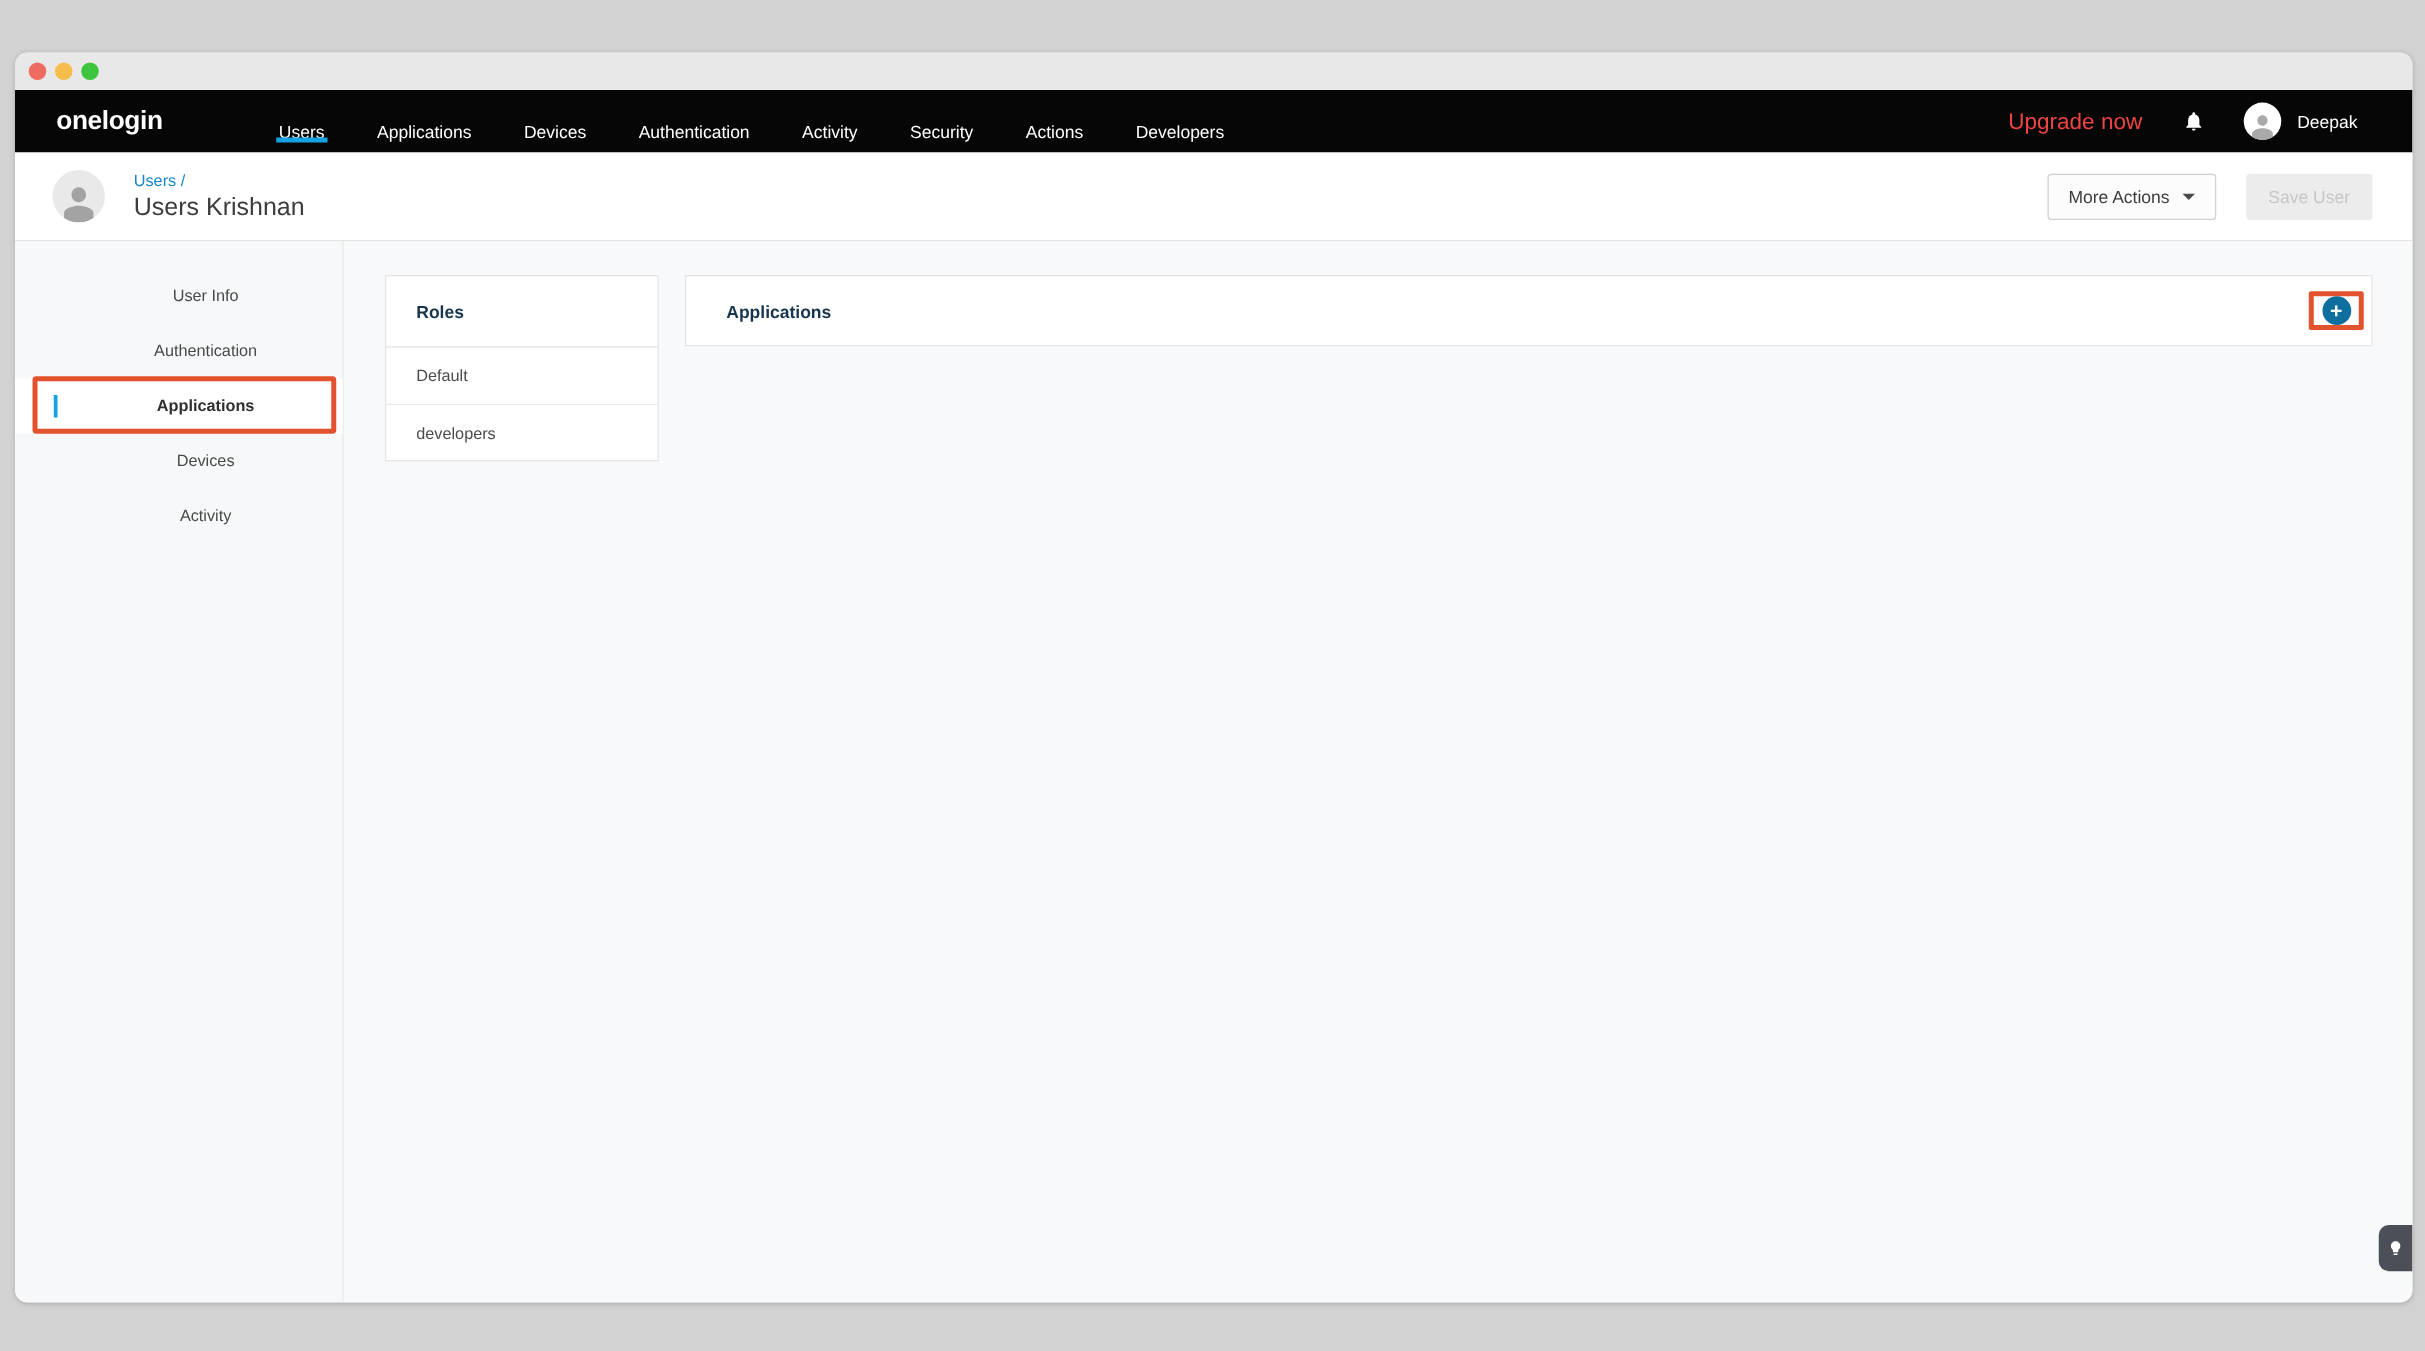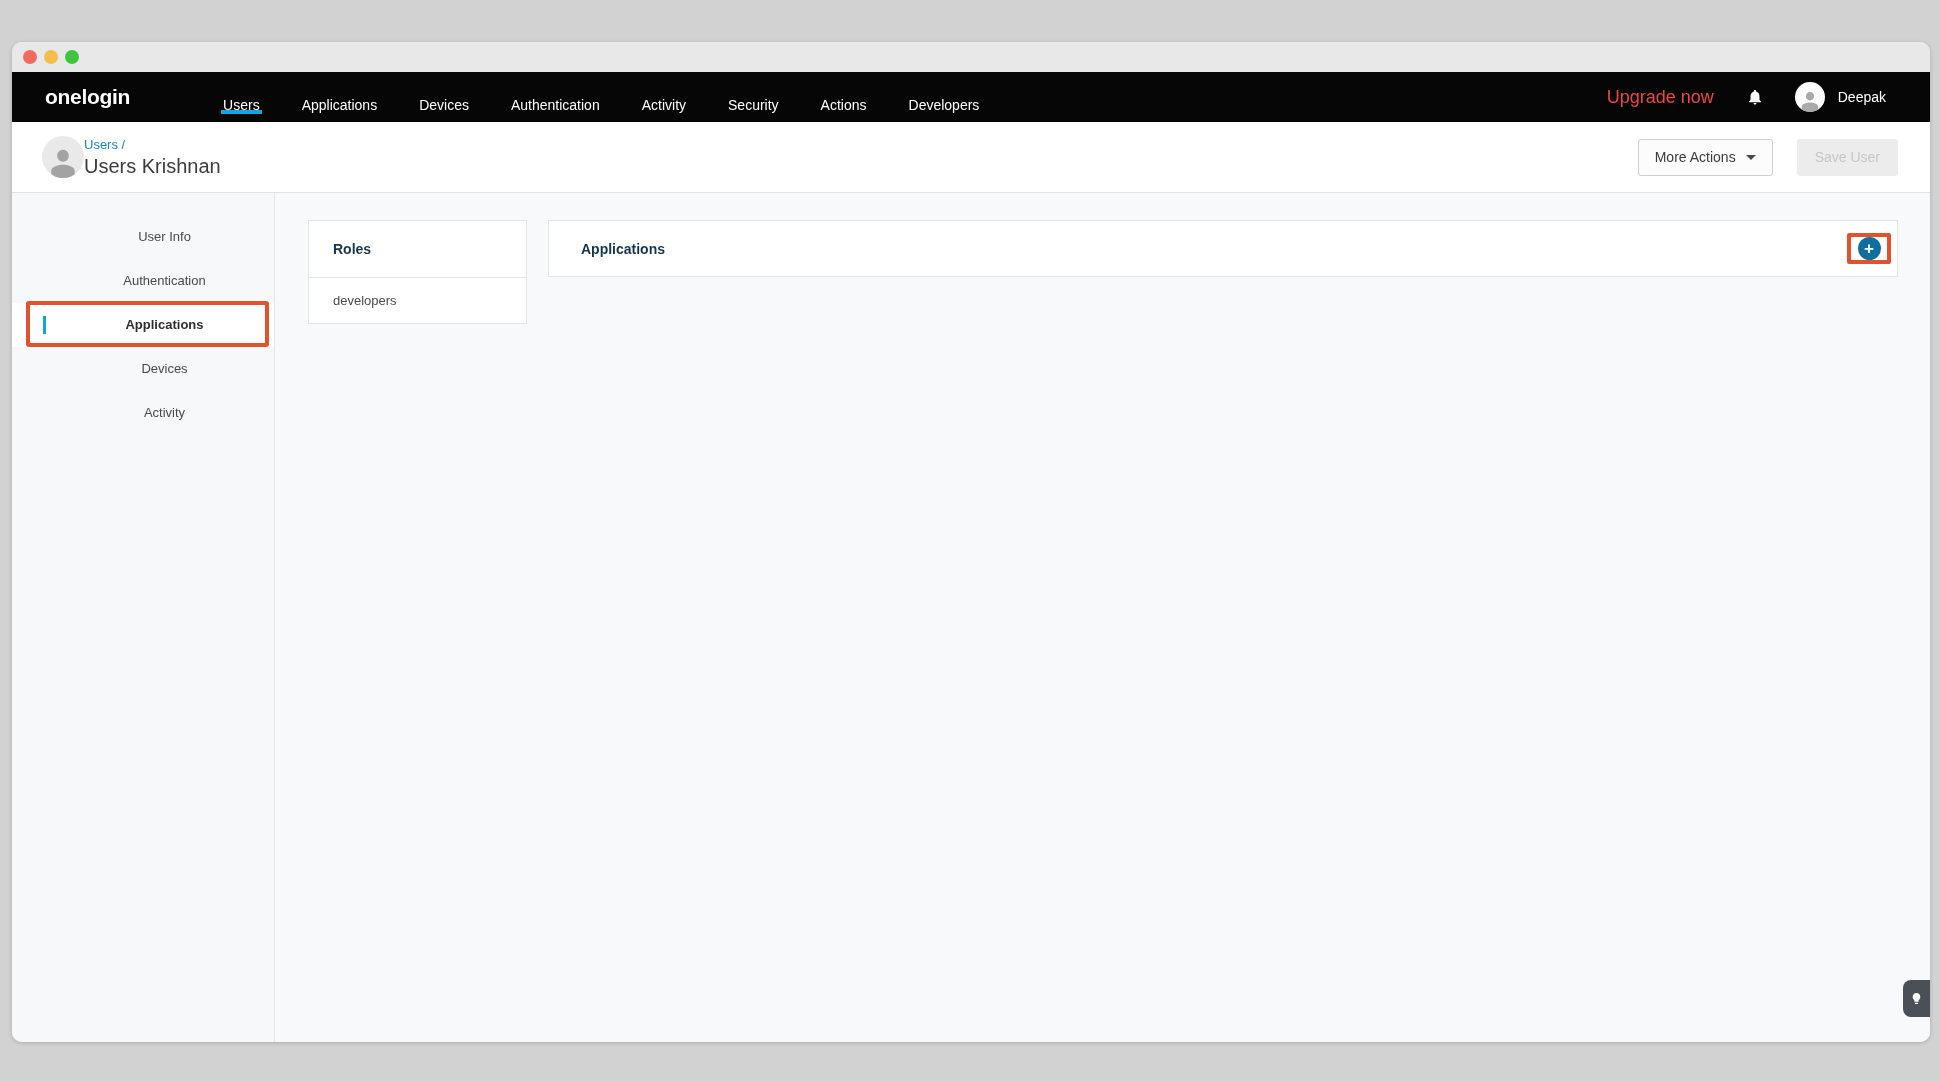--- a/index.html
+++ b/index.html
@@ -63,21 +63,21 @@
   
   .page-header {
     height:71px; background:#fff; border-bottom:1px solid #e2e2e2;
     display:flex; align-items:center; padding-left:30px;
   }
   .hdr-avatar {
     width:42px; height:42px; border-radius:50%; background:#e9e9e9;
     overflow:hidden; display:flex; align-items:flex-end; justify-content:center;
   }
   .hdr-avatar svg { width:34px; height:34px; fill:#a3a3a3; }
-  .hdr-text { display:flex; flex-direction:column; }
+  .hdr-text { margin-left:23px; display:flex; flex-direction:column; }
   .breadcrumb { font-size:13px; color:#1787c9; margin-bottom:3px; cursor:pointer; }
   .page-title { font-size:20px; color:#3c3c3c; font-weight:400; }
   .hdr-buttons { margin-left:auto; margin-right:32px; display:flex; gap:24px; }
   .btn-more {
     height:37px; padding:0 16px; background:#fcfcfc;
     border:1px solid #cfcfcf; border-radius:3px;
     font-family:inherit; font-size:14px; color:#3b3b3b;
     display:flex; align-items:center; gap:10px; cursor:pointer;
   }
   .caret {
@@ -224,20 +224,21 @@
       </div>
       <div class="side-item">Devices</div>
       <div class="side-item">Activity</div>
       <div class="side-annotation"></div>
     </div>
 
     <div class="main">
 
       <div class="roles-panel">
         <div class="roles-header">Roles</div>
+        <div class="role-row">Default</div>
         <div class="role-row">developers</div>
       </div>
 
       <div class="apps-panel">
         <span class="apps-title">Applications</span>
         <div class="plus-annotation">
           <button class="plus-btn">
               <span>+</span>
             </button>
         </div>

